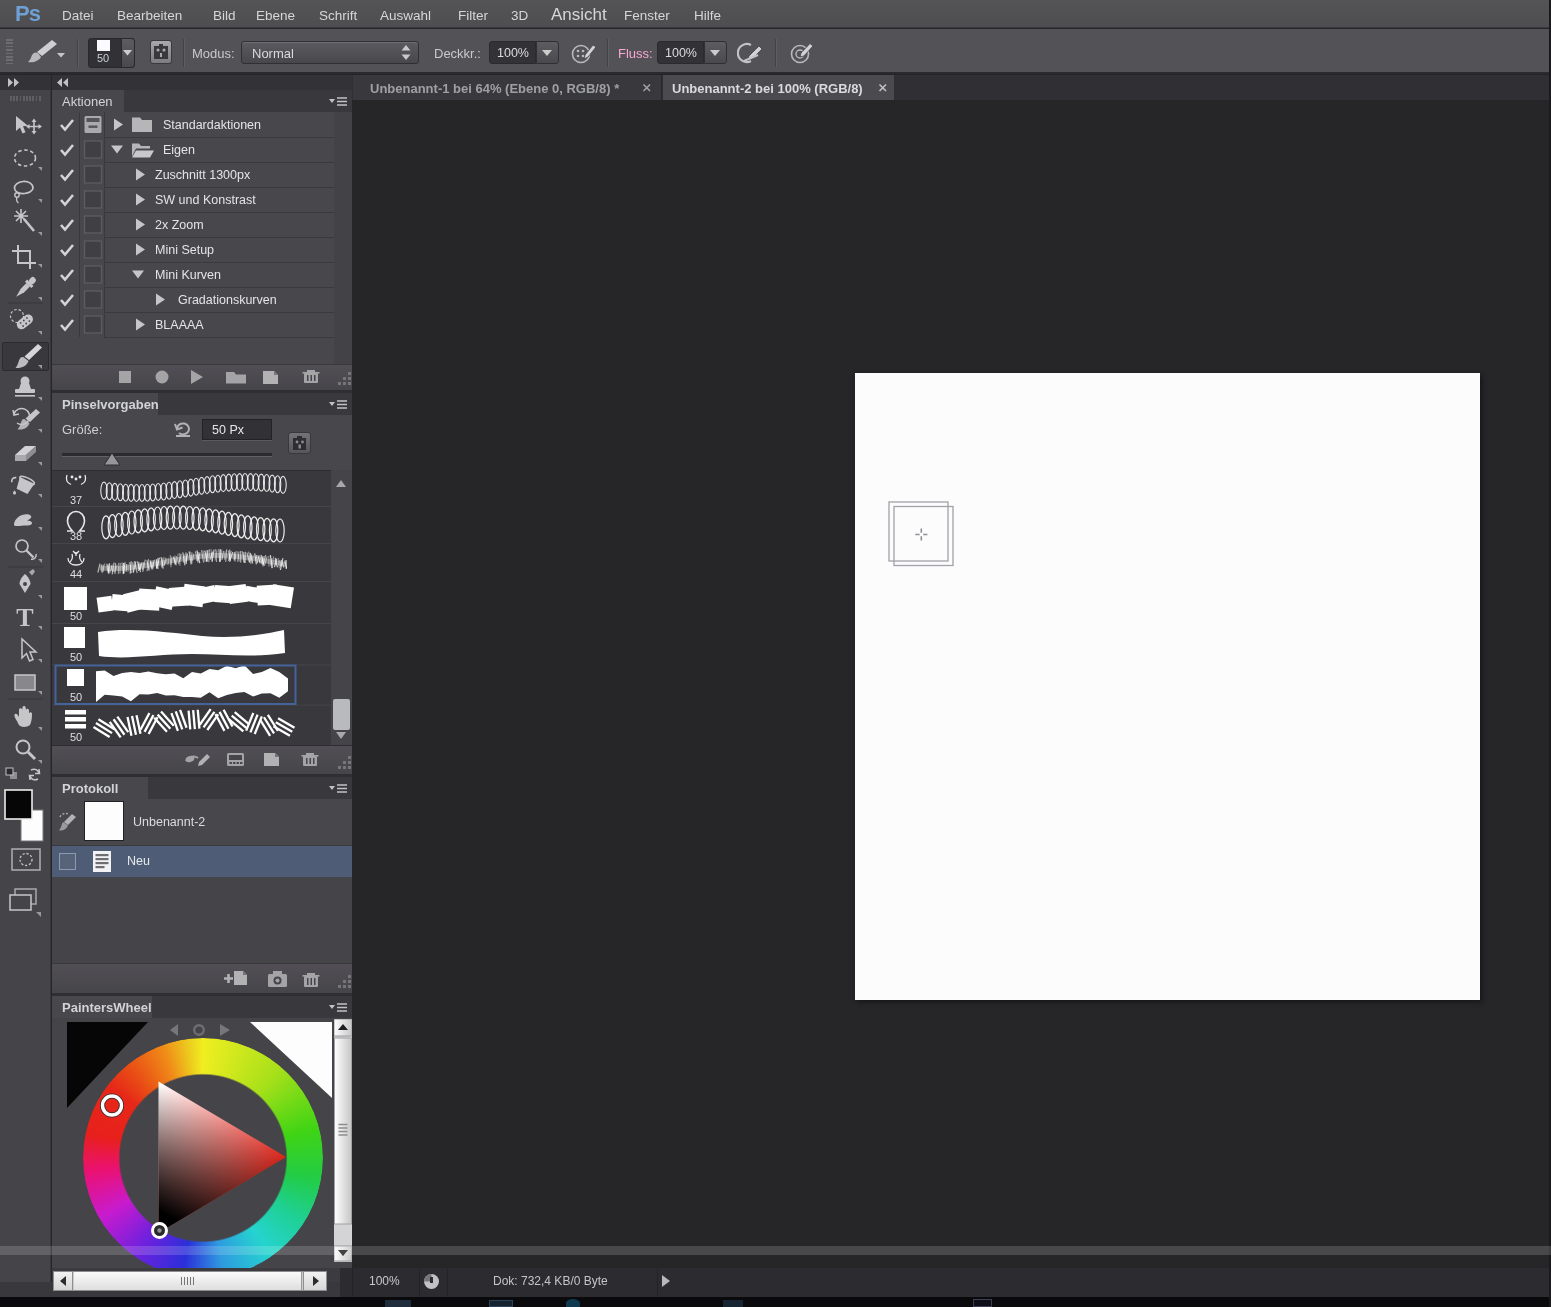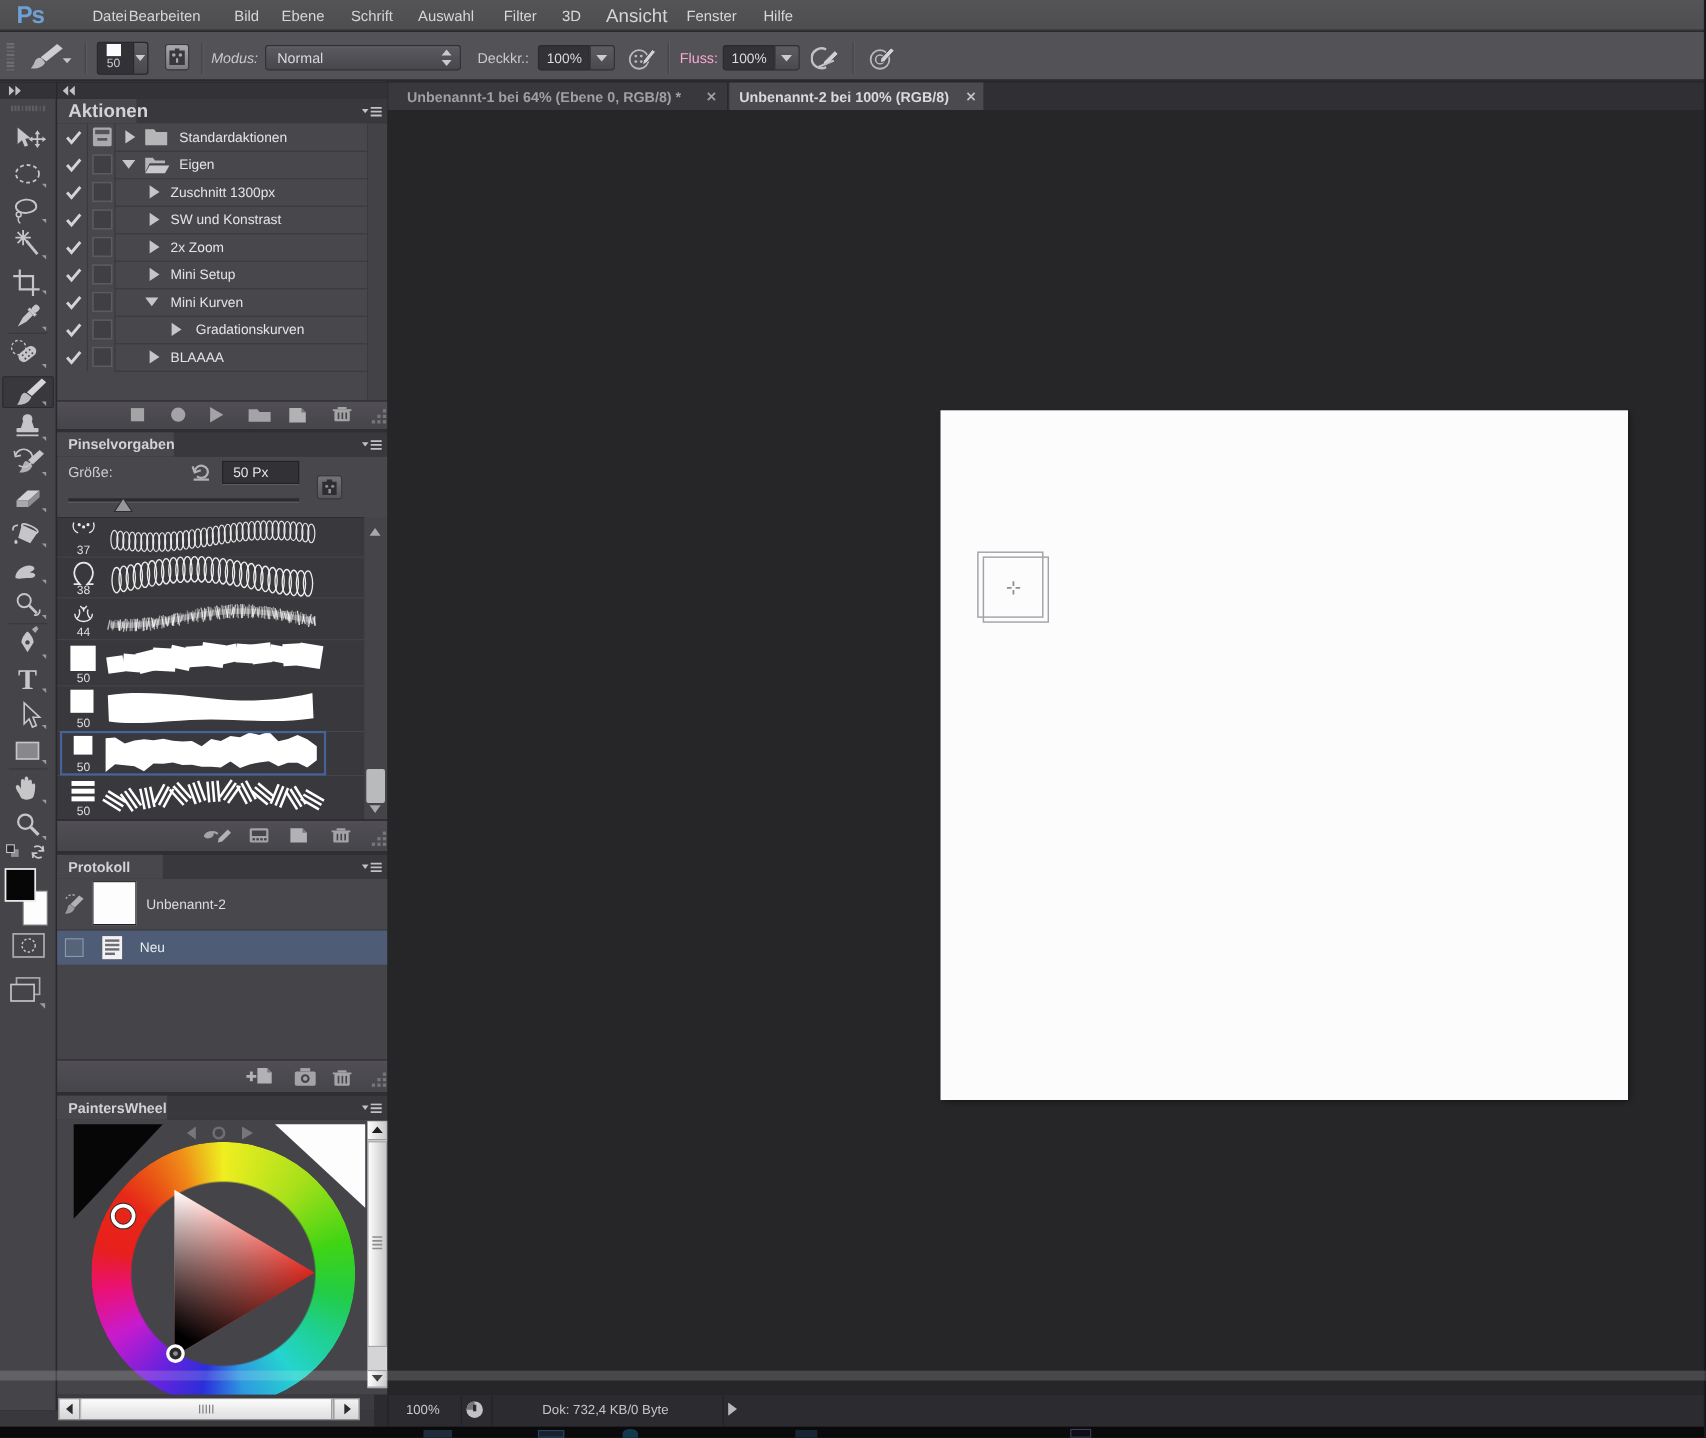--- a/index.html
+++ b/index.html
@@ -1,19 +1,19 @@
 <!DOCTYPE html>
 <html><head><meta charset="utf-8"><style>
 *{margin:0;padding:0;box-sizing:border-box}
 html,body{width:1551px;height:1307px;overflow:hidden;background:#262629;
 font-family:"Liberation Sans",sans-serif;-webkit-font-smoothing:antialiased;}
 </style></head><body>
 <div style="position:absolute;left:0;top:0;width:1551px;height:28px;background:linear-gradient(#545456,#4e4e50);border-bottom:1px solid #39383c"></div>
 <div style="position:absolute;left:15px;top:14px;transform:translateY(-50%);font-size:22px;color:#6fa0d3;font-weight:700;white-space:nowrap;letter-spacing:-1px;">Ps</div>
-<div style="position:absolute;left:62px;top:15px;transform:translateY(-50%);font-size:13.5px;color:#d6d6d8;font-weight:400;white-space:nowrap;margin-left:22px;">Datei</div>
+<div style="position:absolute;left:62px;top:15px;transform:translateY(-50%);font-size:13.5px;color:#d6d6d8;font-weight:400;white-space:nowrap;">Datei</div>
 <div style="position:absolute;left:117px;top:15px;transform:translateY(-50%);font-size:13.5px;color:#d6d6d8;font-weight:400;white-space:nowrap;">Bearbeiten</div>
 <div style="position:absolute;left:213px;top:15px;transform:translateY(-50%);font-size:13.5px;color:#d6d6d8;font-weight:400;white-space:nowrap;">Bild</div>
 <div style="position:absolute;left:256px;top:15px;transform:translateY(-50%);font-size:13.5px;color:#d6d6d8;font-weight:400;white-space:nowrap;">Ebene</div>
 <div style="position:absolute;left:319px;top:15px;transform:translateY(-50%);font-size:13.5px;color:#d6d6d8;font-weight:400;white-space:nowrap;">Schrift</div>
 <div style="position:absolute;left:380px;top:15px;transform:translateY(-50%);font-size:13.5px;color:#d6d6d8;font-weight:400;white-space:nowrap;">Auswahl</div>
 <div style="position:absolute;left:458px;top:15px;transform:translateY(-50%);font-size:13.5px;color:#d6d6d8;font-weight:400;white-space:nowrap;">Filter</div>
 <div style="position:absolute;left:511px;top:15px;transform:translateY(-50%);font-size:13.5px;color:#d6d6d8;font-weight:400;white-space:nowrap;">3D</div>
 <div style="position:absolute;left:551px;top:15px;transform:translateY(-50%);font-size:17px;color:#d6d6d8;font-weight:400;white-space:nowrap;">Ansicht</div>
 <div style="position:absolute;left:624px;top:15px;transform:translateY(-50%);font-size:13.5px;color:#d6d6d8;font-weight:400;white-space:nowrap;">Fenster</div>
 <div style="position:absolute;left:694px;top:15px;transform:translateY(-50%);font-size:13.5px;color:#d6d6d8;font-weight:400;white-space:nowrap;">Hilfe</div>
@@ -42,21 +42,21 @@
     <path d="M0 0 h9 l-4.5 5.5 z" fill="#cccccd"></path>
   </svg>
 <div style="position:absolute;left:150px;top:40px;width:22px;height:24px;background:linear-gradient(#a9a9ab,#7d7c81);border:1px solid #3a393e;border-radius:3px"></div>
 <svg style="position:absolute;left:152px;top:42px" width="18" height="20" viewBox="0 0 18 20">
 <path d="M2 4 h5 v-2 h4 v2 h5 v13 h-14 z" fill="#39383c"></path>
 <circle cx="6" cy="8" r="1.6" fill="#a9a9ab"></circle>
     <circle cx="12" cy="8" r="1.6" fill="#a9a9ab"></circle>
 <path d="M8 11 h2 v4 h-2 z" fill="#a9a9ab"></path>
   </svg>
 <div style="position:absolute;left:183px;top:39px;width:1px;height:28px;background:#434247;box-shadow:1px 0 0 #5f5e63"></div>
-<div style="position:absolute;left:192px;top:53px;transform:translateY(-50%);font-size:13px;color:#c9c9cb;font-weight:400;white-space:nowrap;font-style:italic;">Modus:</div>
+<div style="position:absolute;left:192px;top:53px;transform:translateY(-50%);font-size:13px;color:#c9c9cb;font-weight:400;white-space:nowrap;">Modus:</div>
 <div style="position:absolute;left:241px;top:41px;width:178px;height:23px;background:linear-gradient(#5b5a60,#48474c);border:1px solid #312f35;border-radius:3px;box-shadow:inset 0 1px 0 rgba(255,255,255,.12)"></div>
 <div style="position:absolute;left:252px;top:53px;transform:translateY(-50%);font-size:13px;color:#dadadc;font-weight:400;white-space:nowrap;">Normal</div>
 <svg style="position:absolute;left:400px;top:45px" width="12" height="15">
     <path d="M6 0 l4.5 5.5 h-9 z" fill="#c9c9cb"></path>
     <path d="M6 15 l-4.5 -5.5 h9 z" fill="#c9c9cb"></path>
   </svg>
 <div style="position:absolute;left:434px;top:53px;transform:translateY(-50%);font-size:13px;color:#c9c9cb;font-weight:400;white-space:nowrap;">Deckkr.:</div>
 <div style="position:absolute;left:489px;top:41px;width:47px;height:23px;background:#333236;border:1px solid #2b2a2e;border-radius:3px 0 0 3px"></div>
 <div style="position:absolute;left:497px;top:53px;transform:translateY(-50%);font-size:12.5px;color:#dcdcde;font-weight:400;white-space:nowrap;">100%</div>
 <div style="position:absolute;left:536px;top:41px;width:23px;height:23px;background:linear-gradient(#5d5c61,#4a494e);border:1px solid #312f35;border-radius:0 3px 3px 0"></div>
@@ -236,21 +236,21 @@
     <rect x="21" y="706" width="22" height="31" fill="#fdfdfd" stroke="#77767b" stroke-width="1"></rect>
 <rect x="5" y="686" width="27" height="29" fill="#060606" stroke="#ebebed" stroke-width="1.6"></rect>
     <rect x="12" y="745" width="28" height="21" fill="none" stroke="#a9a9ab" stroke-width="1.6"></rect>
 <circle cx="26" cy="755.5" r="6" fill="none" stroke="#c6c6c8" stroke-width="1.3" stroke-dasharray="2.2 1.8"></circle>
     <rect x="15" y="785" width="21" height="15" fill="none" stroke="#a9a9ab" stroke-width="1.5"></rect>
 <rect x="10" y="791" width="21" height="15" fill="#454449" stroke="#c6c6c8" stroke-width="1.5"></rect>
 <path d="M36 808 l5 0 l0 5 z" fill="#9a9a9c"></path>
   </svg>
 <div style="position:absolute;left:52px;top:90px;width:300px;height:22px;background:#39383d"></div>
 <div style="position:absolute;left:52px;top:90px;width:72px;height:22px;background:#48474c"></div>
-<div style="position:absolute;left:62px;top:101px;transform:translateY(-50%);font-size:17px;color:#d2d3d5;font-weight:700;white-space:nowrap;">Aktionen</div>
+<div style="position:absolute;left:62px;top:101px;transform:translateY(-50%);font-size:13px;color:#d2d3d5;font-weight:400;white-space:nowrap;">Aktionen</div>
 <svg style="position:absolute;left:329px;top:97px" width="19" height="11">
 <path d="M0 2 l6 0 l-3 4 z" fill="#c2c2c4"></path>
 <g stroke="#c2c2c4" stroke-width="1.6">
       <path d="M8 1 h10 M8 4.5 h10 M8 8 h10"></path>
     </g>
   </svg>
 <div style="position:absolute;left:52px;top:112px;width:282px;height:252px;background:#48474c"></div>
 <div style="position:absolute;left:334px;top:112px;width:18px;height:252px;background:#434247"></div>
 <div style="position:absolute;left:79px;top:112px;width:1px;height:225px;background:#3a393d"></div>
 <div style="position:absolute;left:104px;top:112px;width:1px;height:225px;background:#3a393d"></div>

